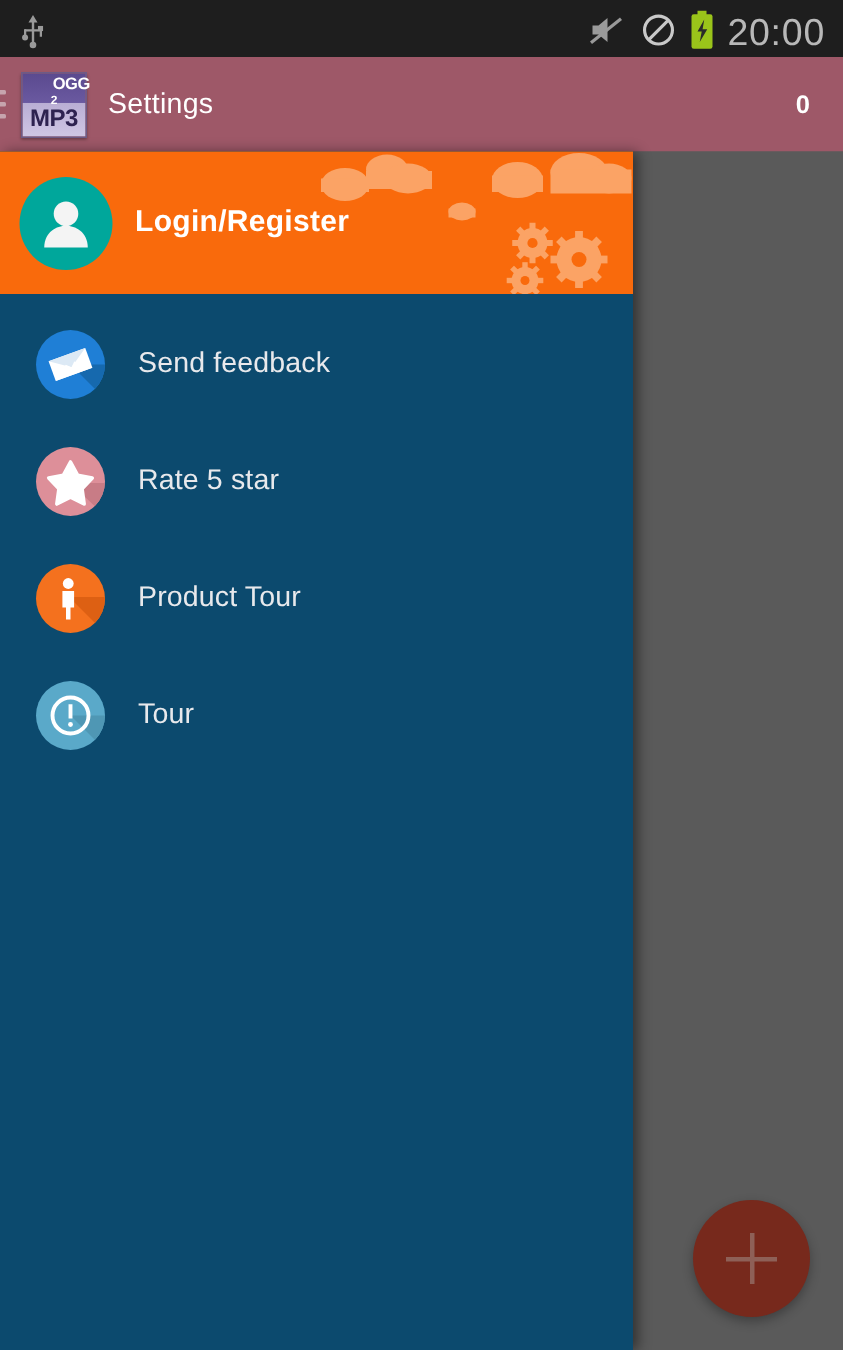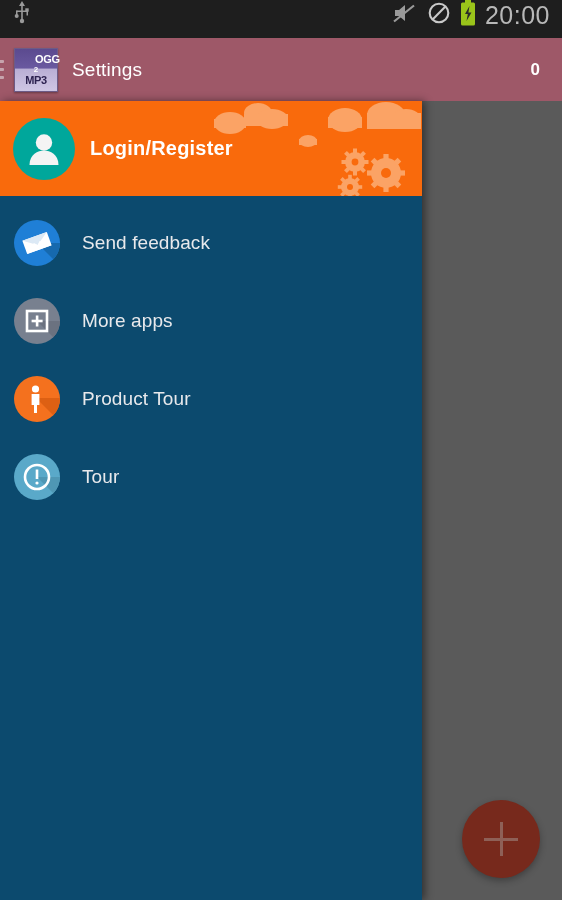--- a/index.html
+++ b/index.html
@@ -7,21 +7,21 @@
     width:562px; height:900px;
     background:#5a5a5a;
     font-family:"Liberation Sans", sans-serif;
     overflow:hidden;
   }
   #screen{ position:relative; width:562px; height:900px; overflow:hidden; }
 
   
   .statusbar{
     position:absolute; left:0; top:0; width:562px; height:38px;
-    background:#1e1e1e; display:flex; align-items:flex-start;
+    background:#1e1e1e; display:flex; align-items:flex-end;
     padding:0 12px;
   }
   .sb-left{ display:flex; align-items:center; }
   .sb-right{ margin-left:auto; display:flex; align-items:center; gap:9px; }
   .sb-clock{
     color:#b8b8b8; font-size:25px; letter-spacing:.5px;
     font-family:"Liberation Sans", sans-serif;
   }
   .sb-icon{ display:block; }
 
@@ -42,21 +42,21 @@
 
   .appicon{
     width:44px; height:44px; margin-left:4px; flex:0 0 auto;
     border:1px solid #6d5b86;
     background:linear-gradient(180deg,#5b4a8f 0%,#6a59a0 46%,#b9aed4 47%,#cfc6e4 100%);
     display:flex; flex-direction:column; align-items:center; justify-content:center;
     line-height:1; box-shadow:0 1px 2px rgba(0,0,0,.35);
   }
   .appicon .l1{ font-size:11px; font-weight:bold; color:#ffffff; letter-spacing:-.3px;padding-left:23px; }
   .appicon .l2{ font-size:8px; font-weight:bold; color:#ffffff; margin:1px 0; }
-  .appicon .l3{ font-size:11px; font-weight:bold; color:#2d2250; letter-spacing:-.3px; }
+  .appicon .l3{ font-size:16px; font-weight:bold; color:#2d2250; letter-spacing:-.3px; }
 
   .ab-title{
     color:#ffffff; font-size:19px; margin-left:14px;
     font-weight:400; letter-spacing:.2px;
   }
   .ab-counter{
     margin-left:auto; margin-right:22px;
     color:#ffffff; font-size:17px; font-weight:bold;
   }
 
@@ -96,21 +96,21 @@
     color:#ffffff; font-size:20px; font-weight:bold;
     margin-left:15px; position:relative; z-index:2;
     letter-spacing:.2px;
   }
   .deco{ position:absolute; left:0; top:0; width:422px; height:95px; z-index:1; }
 
   
   .menu{ padding-top:8px; }
   .menu-item{
     height:78px; display:flex; align-items:center;
-    padding-left:14px;
+    padding-left:24px;
   }
   .mi-icon{
     width:46px; height:46px; border-radius:50%;
     flex:0 0 auto; position:relative; overflow:hidden;
     display:flex; align-items:center; justify-content:center;
   }
   .mi-label{
     color:#e8e9ec; font-size:19px; margin-left:22px;
     font-weight:400; letter-spacing:.1px;
   }
@@ -281,32 +281,30 @@
             <g transform="rotate(-20 23 23)">
               <path d="M10 16 h26 v14 h-26 z" fill="#ffffff"></path>
               <path d="M10 16 L23 25 L36 16 z" fill="#dce9f5"></path>
               <path d="M10 30 L20 22 L23 25 L26 22 L36 30 z" fill="#ffffff"></path>
             </g>
           </svg>
         </span>
         <span class="mi-label">Send feedback</span>
       </div>
 
-
       <div class="menu-item">
-        <span class="mi-icon" style="background:#78808f">
+        <span class="mi-icon" style="background:#dd8f99">
           <svg width="46" height="46" viewBox="0 0 46 46">
-            <path d="M23 23 L46 46 L46 23 z" fill="#6b7280"></path>
-            <rect x="13" y="13" width="20" height="20" fill="none" stroke="#ffffff" stroke-width="2.6"></rect>
-            <rect x="21.8" y="17.5" width="2.6" height="11" fill="#ffffff"></rect>
-            <rect x="17.6" y="21.7" width="11" height="2.6" fill="#ffffff"></rect>
+            <path d="M23 24 L46 46 L46 24 z" fill="#c87c86"></path>
+            <path d="M23 10 L27.8 18.9 L37.5 20.6 L30.7 27.9 L32.1 38 L23 33.4 L13.9 38 L15.3 27.9 L8.5 20.6 L18.2 18.9 z" fill="#ffffff" stroke="#ffffff" stroke-width="2.4" stroke-linejoin="round"></path>
           </svg>
         </span>
-        <span class="mi-label">More apps</span>
-      </div>
+        <span class="mi-label">Rate 5 star</span>
+      </div>
+
 
       <div class="menu-item">
         <span class="mi-icon" style="background:#f4711e">
           <svg width="46" height="46" viewBox="0 0 46 46">
             <path d="M22 22 L46 46 L46 22 z" fill="#dd6013"></path>
             <circle cx="21.5" cy="13" r="3.6" fill="#ffffff"></circle>
             <path d="M17.6 18 h7.8 v11 h-2.4 v8 h-3 v-8 h-2.4 z" fill="#ffffff"></path>
           </svg>
         </span>
         <span class="mi-label">Product Tour</span>

